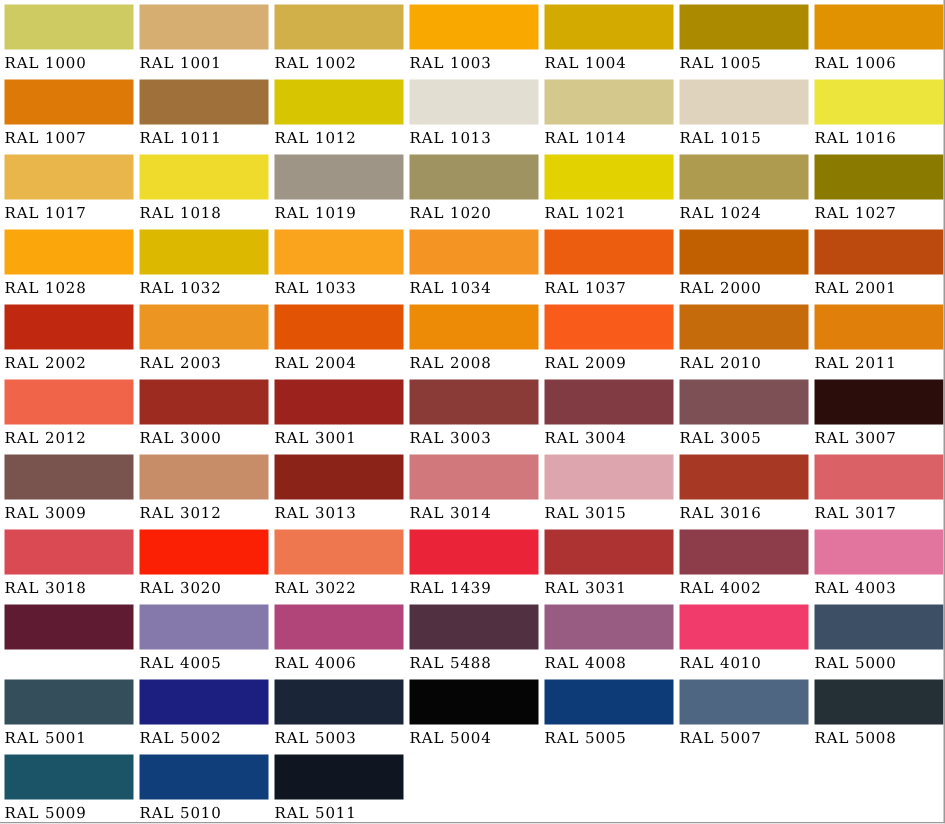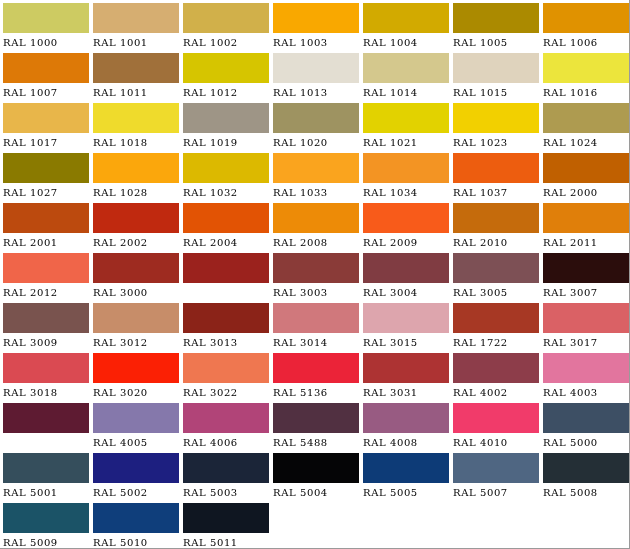--- a/index.html
+++ b/index.html
@@ -138,24 +138,20 @@
       </div>
       <div class="ral-cell">
         <div class="ral-swatch" style="background-color: rgb(158, 147, 97);"></div>
         <div class="ral-label">RAL 1020</div>
       </div>
       <div class="ral-cell">
         <div class="ral-swatch" style="background-color: rgb(226, 210, 0);"></div>
         <div class="ral-label">RAL 1021</div>
       </div>
       <div class="ral-cell">
-        <div class="ral-swatch" style="background-color: rgb(242, 208, 0);"></div>
-        <div class="ral-label">RAL 1023</div>
-      </div>
-      <div class="ral-cell">
         <div class="ral-swatch" style="background-color: rgb(174, 155, 80);"></div>
         <div class="ral-label">RAL 1024</div>
       </div>
       <div class="ral-cell">
         <div class="ral-swatch" style="background-color: rgb(138, 122, 0);"></div>
         <div class="ral-label">RAL 1027</div>
       </div>
       <div class="ral-cell">
         <div class="ral-swatch" style="background-color: rgb(251, 167, 12);"></div>
         <div class="ral-label">RAL 1028</div>
@@ -182,20 +178,24 @@
       </div>
       <div class="ral-cell">
         <div class="ral-swatch" style="background-color: rgb(188, 74, 14);"></div>
         <div class="ral-label">RAL 2001</div>
       </div>
       <div class="ral-cell">
         <div class="ral-swatch" style="background-color: rgb(192, 41, 15);"></div>
         <div class="ral-label">RAL 2002</div>
       </div>
       <div class="ral-cell">
+        <div class="ral-swatch" style="background-color: rgb(237, 149, 35);"></div>
+        <div class="ral-label">RAL 2003</div>
+      </div>
+      <div class="ral-cell">
         <div class="ral-swatch" style="background-color: rgb(226, 83, 4);"></div>
         <div class="ral-label">RAL 2004</div>
       </div>
       <div class="ral-cell">
         <div class="ral-swatch" style="background-color: rgb(237, 139, 7);"></div>
         <div class="ral-label">RAL 2008</div>
       </div>
       <div class="ral-cell">
         <div class="ral-swatch" style="background-color: rgb(248, 91, 26);"></div>
         <div class="ral-label">RAL 2009</div>
@@ -211,20 +211,21 @@
       <div class="ral-cell">
         <div class="ral-swatch" style="background-color: rgb(240, 101, 73);"></div>
         <div class="ral-label">RAL 2012</div>
       </div>
       <div class="ral-cell">
         <div class="ral-swatch" style="background-color: rgb(158, 43, 32);"></div>
         <div class="ral-label">RAL 3000</div>
       </div>
       <div class="ral-cell">
         <div class="ral-swatch" style="background-color: rgb(155, 34, 29);"></div>
+        <div class="ral-label">RAL 3001</div>
       </div>
       <div class="ral-cell">
         <div class="ral-swatch" style="background-color: rgb(138, 59, 56);"></div>
         <div class="ral-label">RAL 3003</div>
       </div>
       <div class="ral-cell">
         <div class="ral-swatch" style="background-color: rgb(128, 60, 66);"></div>
         <div class="ral-label">RAL 3004</div>
       </div>
       <div class="ral-cell">
@@ -250,41 +251,41 @@
       <div class="ral-cell">
         <div class="ral-swatch" style="background-color: rgb(208, 120, 124);"></div>
         <div class="ral-label">RAL 3014</div>
       </div>
       <div class="ral-cell">
         <div class="ral-swatch" style="background-color: rgb(221, 165, 173);"></div>
         <div class="ral-label">RAL 3015</div>
       </div>
       <div class="ral-cell">
         <div class="ral-swatch" style="background-color: rgb(167, 56, 36);"></div>
-        <div class="ral-label">RAL 1722</div>
+        <div class="ral-label">RAL 3016</div>
       </div>
       <div class="ral-cell">
         <div class="ral-swatch" style="background-color: rgb(218, 97, 101);"></div>
         <div class="ral-label">RAL 3017</div>
       </div>
       <div class="ral-cell">
         <div class="ral-swatch" style="background-color: rgb(218, 74, 82);"></div>
         <div class="ral-label">RAL 3018</div>
       </div>
       <div class="ral-cell">
         <div class="ral-swatch" style="background-color: rgb(251, 32, 4);"></div>
         <div class="ral-label">RAL 3020</div>
       </div>
       <div class="ral-cell">
         <div class="ral-swatch" style="background-color: rgb(239, 119, 80);"></div>
         <div class="ral-label">RAL 3022</div>
       </div>
       <div class="ral-cell">
         <div class="ral-swatch" style="background-color: rgb(235, 35, 56);"></div>
-        <div class="ral-label">RAL 5136</div>
+        <div class="ral-label">RAL 1439</div>
       </div>
       <div class="ral-cell">
         <div class="ral-swatch" style="background-color: rgb(173, 51, 51);"></div>
         <div class="ral-label">RAL 3031</div>
       </div>
       <div class="ral-cell">
         <div class="ral-swatch" style="background-color: rgb(141, 61, 74);"></div>
         <div class="ral-label">RAL 4002</div>
       </div>
       <div class="ral-cell">

